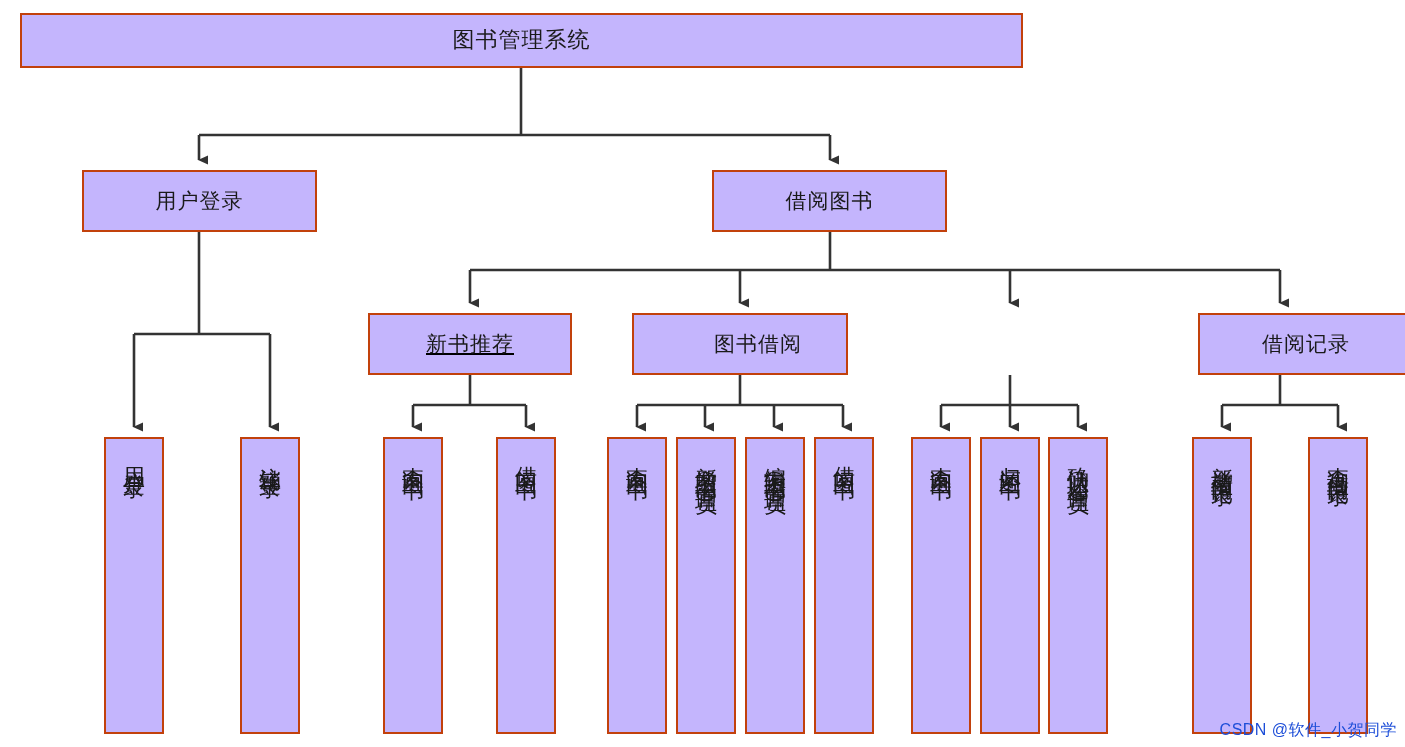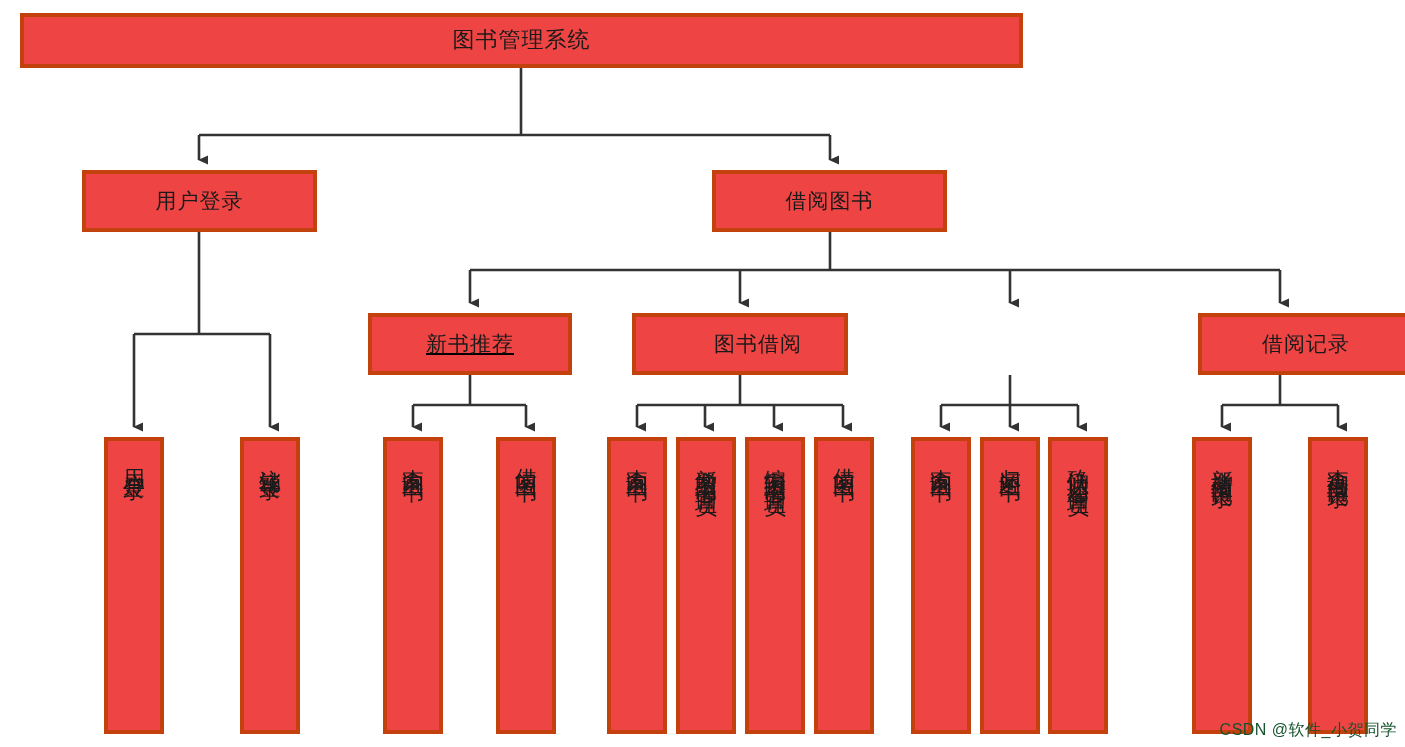--- a/index.html
+++ b/index.html
@@ -22,22 +22,22 @@
     position: absolute;
     left: 0;
     top: 0;
     width: 1405px;
     height: 747px;
     pointer-events: none;
   }
   .node {
     position: absolute;
     box-sizing: border-box;
-    background: #ef4444;
-    border: 4px solid #c2410c;
+    background: #c4b5fd;
+    border: 2px solid #c2410c;
     display: flex;
     align-items: center;
     justify-content: center;
     z-index: 2;
   }
   .node-label {
     color: #1a1a1a;
     font-size: 21px;
     line-height: 1.12;
     letter-spacing: 1px;
@@ -63,21 +63,21 @@
     white-space: nowrap;
   }
   .node.root .node-label {
     font-size: 22px;
   }
   #watermark {
     position: absolute;
     right: 8px;
     bottom: 6px;
     font-size: 16px;
-    color: #14532d;
+    color: #1d4ed8;
     letter-spacing: 0.5px;
     white-space: nowrap;
     z-index: 3;
   }
 </style>
 </head>
 <body>
 
 <div id="diagram-root">
 

